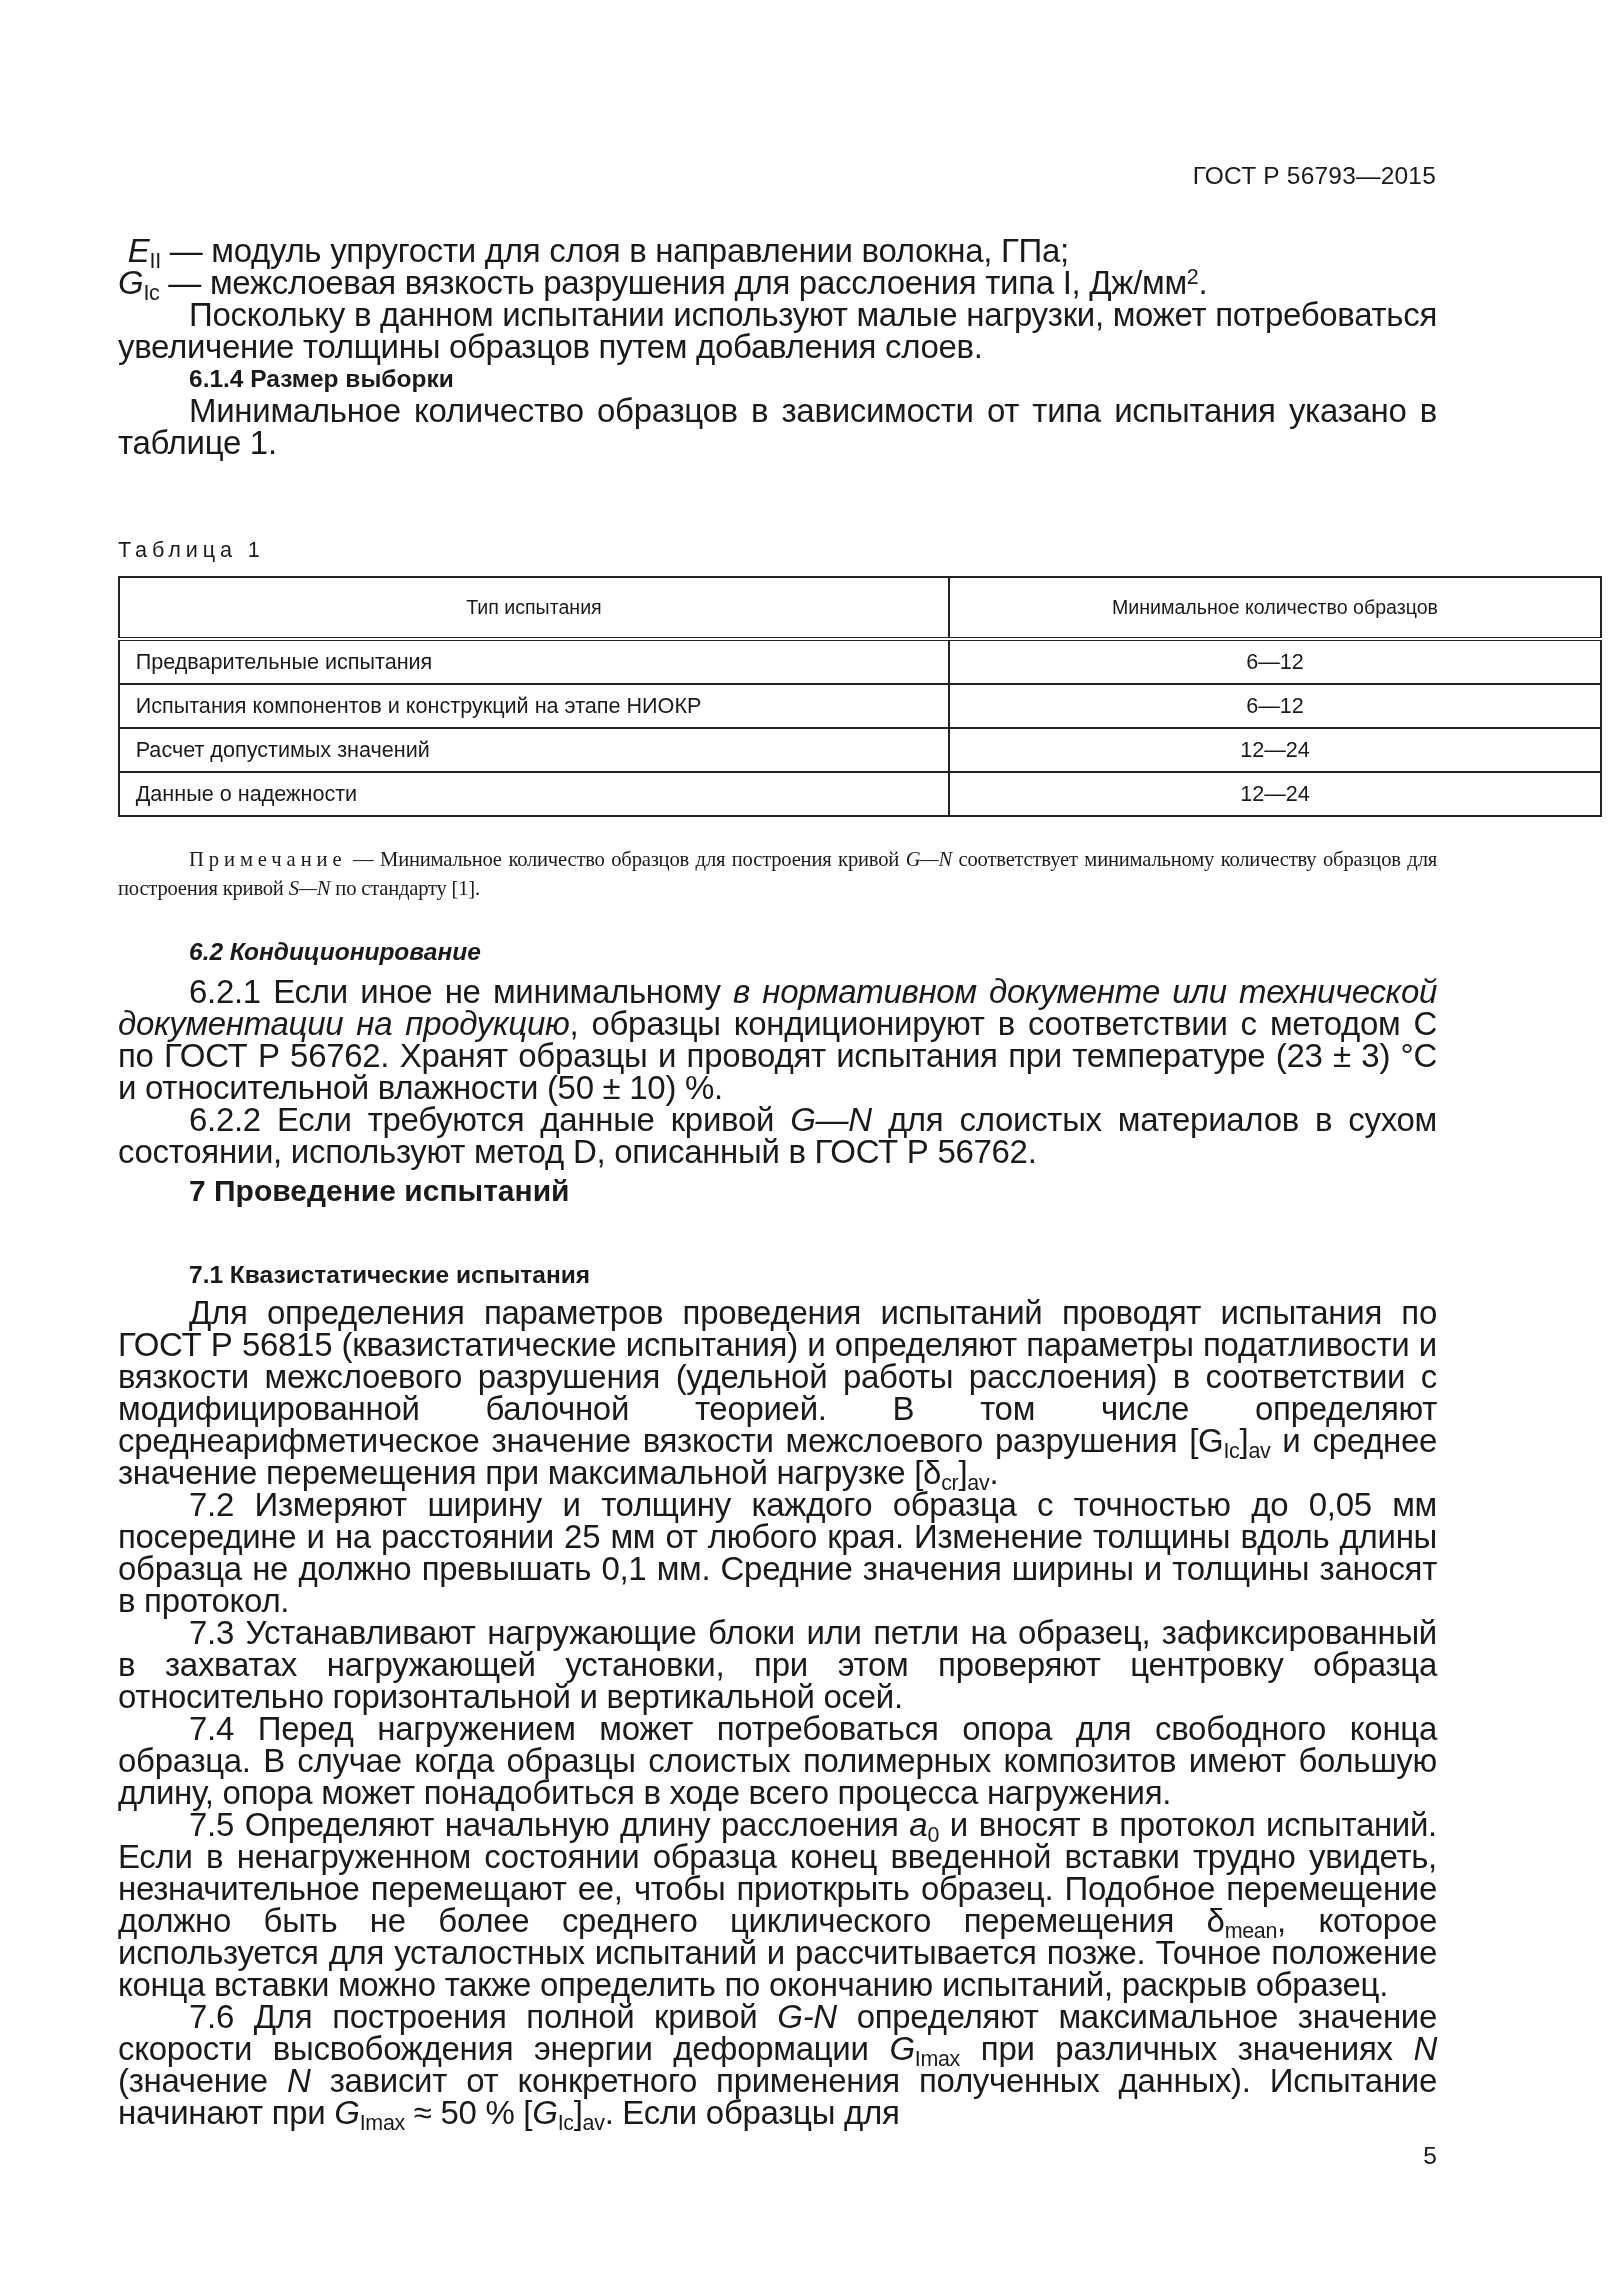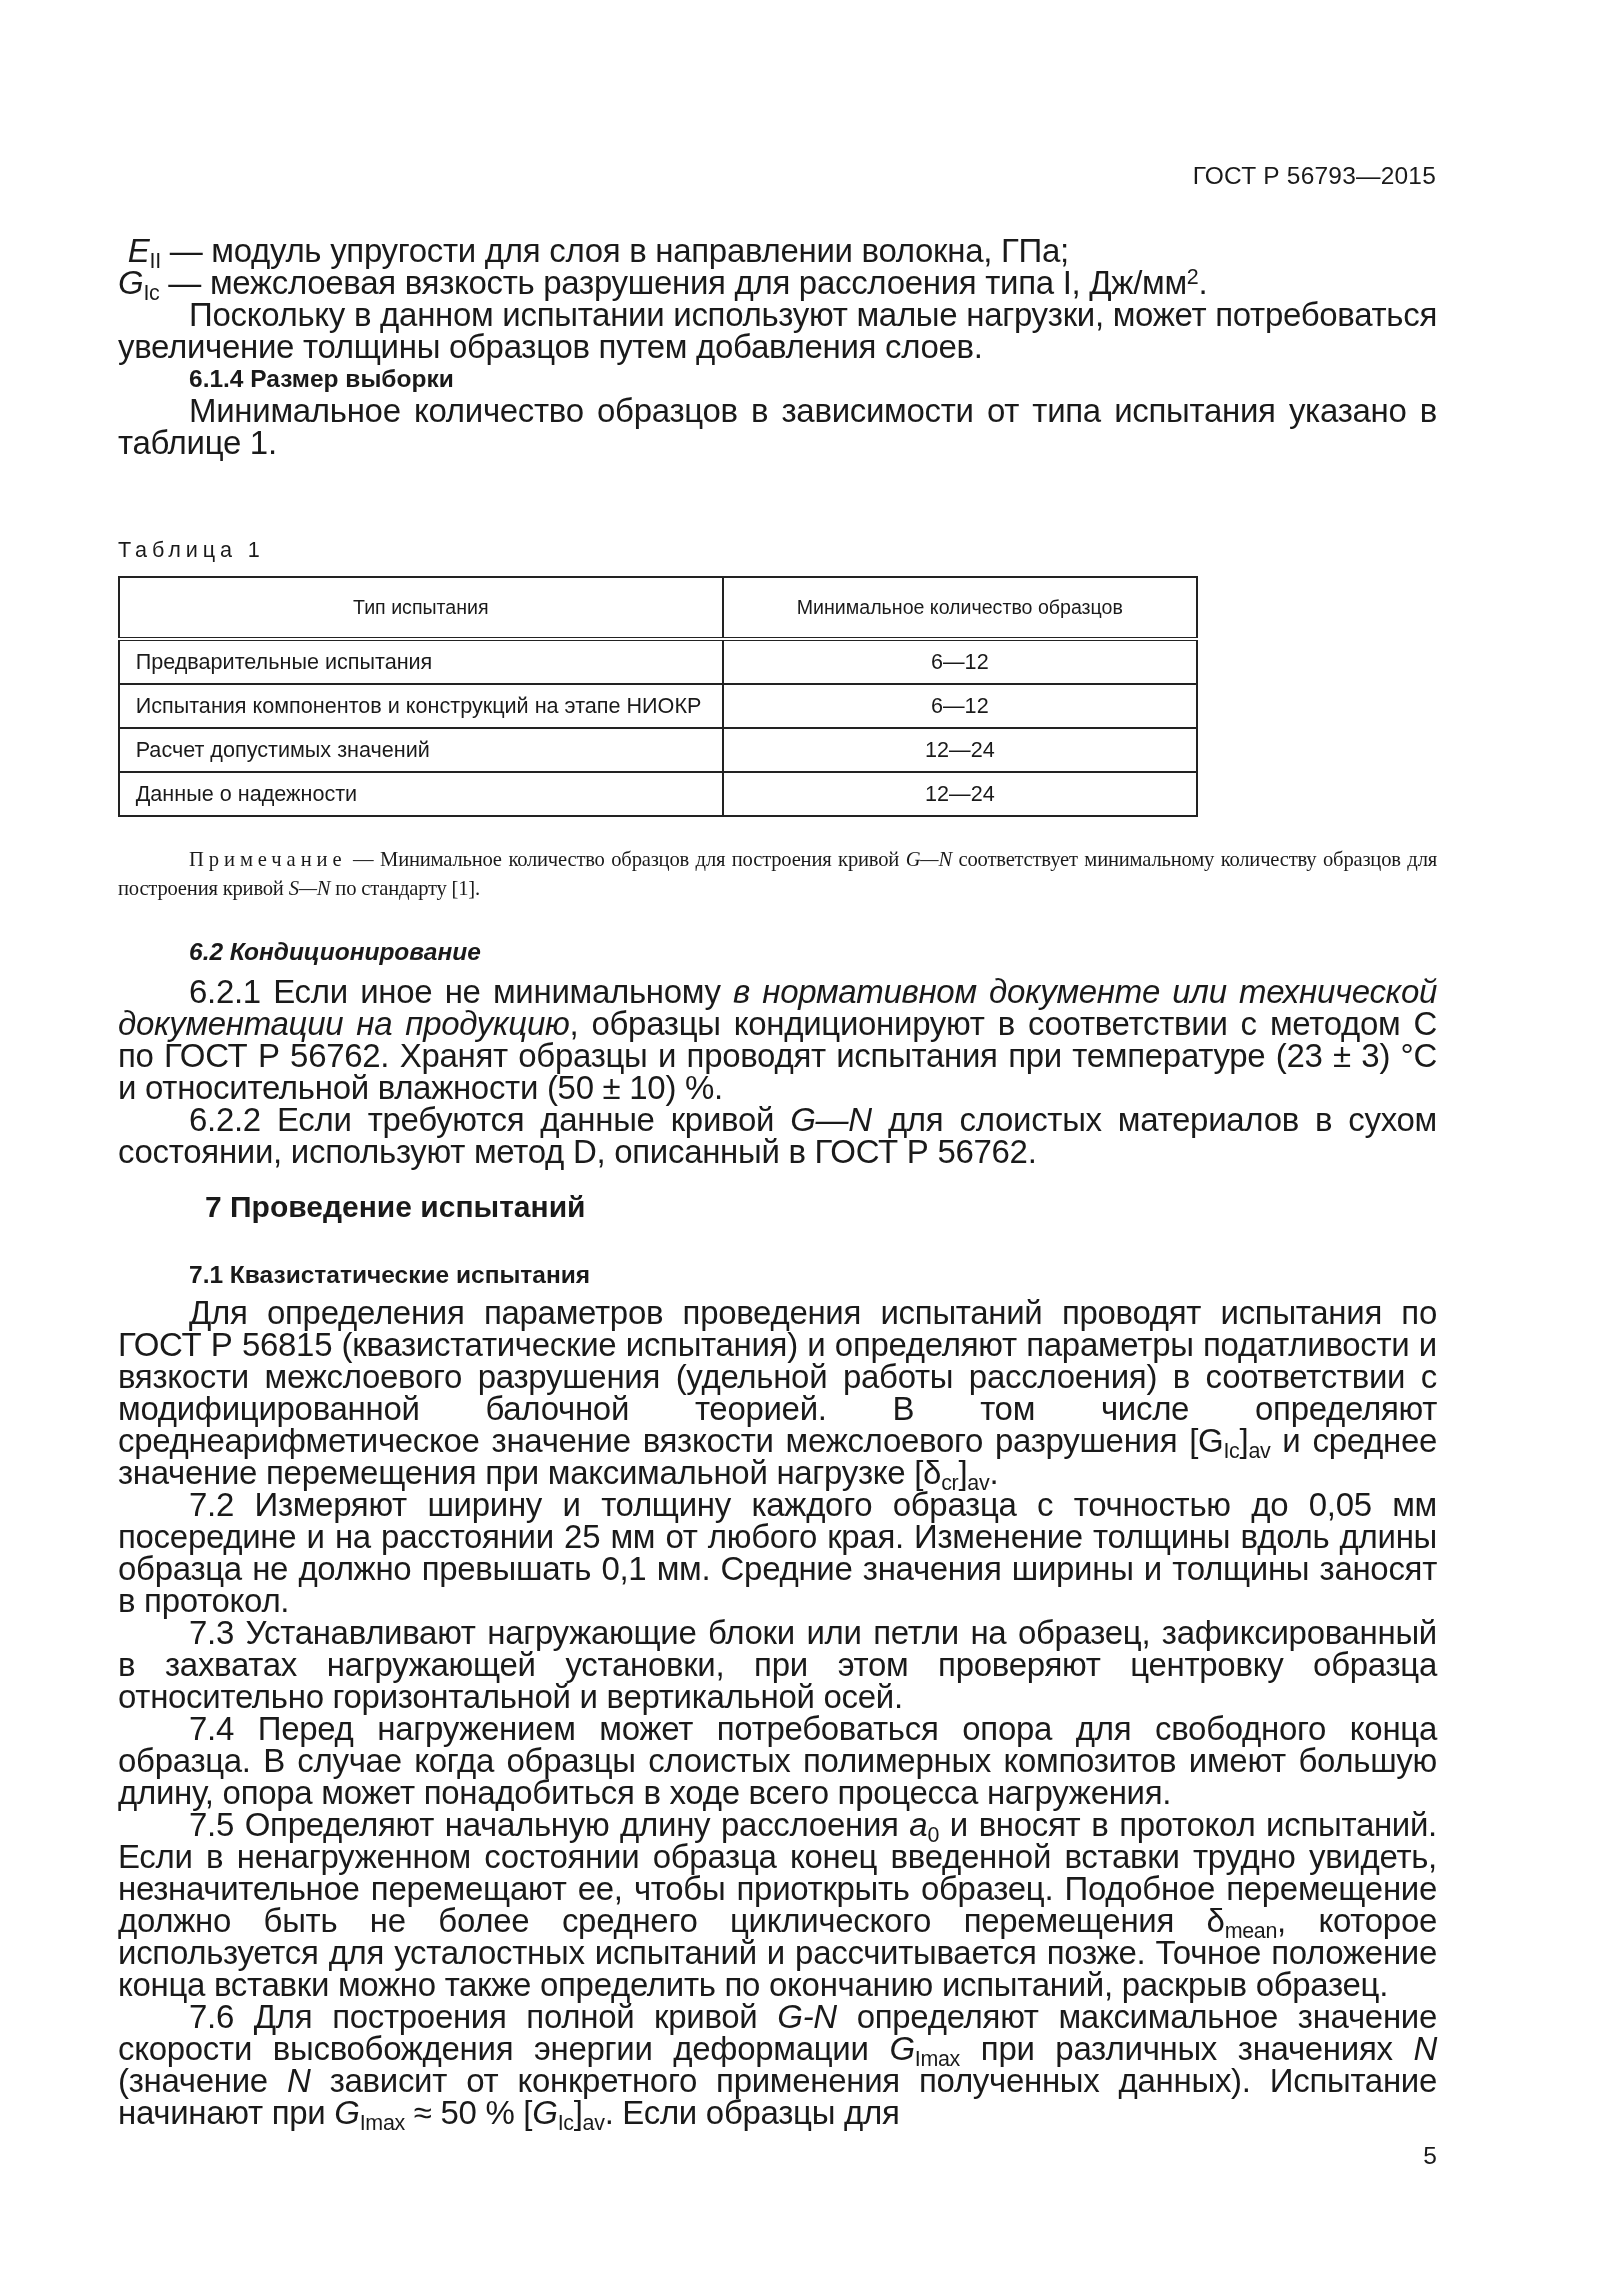--- a/index.html
+++ b/index.html
@@ -13,29 +13,29 @@
       letter-spacing: 0.2px;
     }
     .p {
       font-size: 33px; line-height: 32px; text-align: justify; margin: 0;
       letter-spacing: -0.3px;
     }
     .ind { text-indent: 71px; }
     .def { padding-left: 9.8px; }
     .def2 { padding-left: 0px; }
     .h3 { font-size: 24.5px; font-weight: bold; margin: 0; padding-left: 71px; line-height: 32px; }
-    .h2 { font-size: 30px; font-weight: bold; margin: 16px; padding-left: 71px; }
+    .h2 { font-size: 30px; font-weight: bold; margin: 0; padding-left: 71px; }
     .caption { font-size: 21.6px; letter-spacing: 4.9px; margin: 0; }
     .note { font-size: 20.6px; line-height: 29px; text-align: justify; margin: 0; letter-spacing: -0.2px; }
     .note .lbl { letter-spacing: 4.9px; }
     sub { font-size: 65%; vertical-align: -5.9px; line-height: 0; }
     sup { font-size: 65%; vertical-align: 9.8px; line-height: 0; }
     i { font-style: italic; }
     table.t1 {
-      border-collapse: collapse; width: 1080px; font-size: 21.6px;
+      border-collapse: collapse; width: 1484px; font-size: 21.6px;
     }
     table.t1 td, table.t1 th {
       border: 2px solid #222; padding: 0 15.7px; height: 42px;
     }
     table.t1 th { font-weight: normal; height: 59px; font-size: 19.6px; text-align: center; border-bottom: 4.9px double #222; }
     table.t1 td.c2 { text-align: center; }
     .pagenum { position: absolute; right: 0; font-size: 24.5px; }
   </style>
 </head>
 <body>

